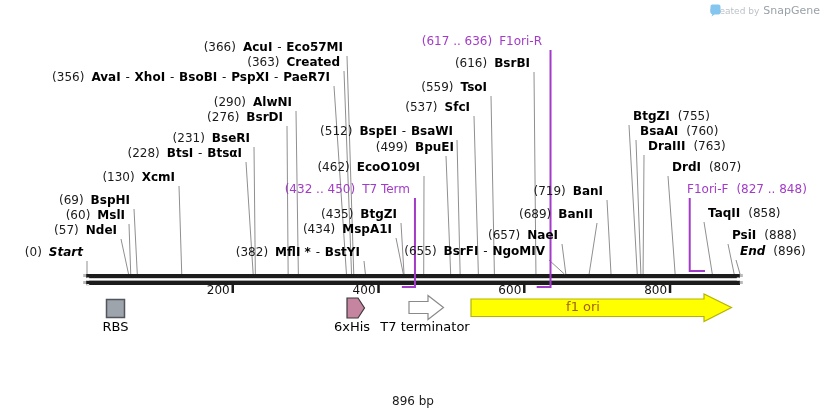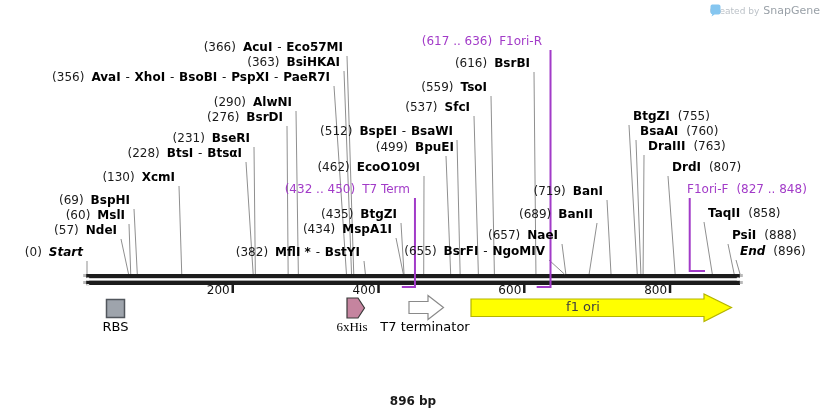--- a/index.html
+++ b/index.html
@@ -10,23 +10,23 @@
   .lbl .pos{font-weight:400;color:#1a1a1a;}
   .lbl .nm{font-weight:700;color:#000;}
   .lbl .sep{font-weight:400;color:#1a1a1a;padding:0 1px;}
   .lbl.pos-first .pos{margin-right:7px;}
   .lbl.name-first .nm{margin-right:8px;}
   .lbl.name-first .pos{margin-right:0;}
   .lbl.italic .nm{font-style:italic;}
   .lbl.primer, .lbl.primer .pos, .lbl.primer .nm{color:var(--primer);font-weight:400;}
   .ruler-num{position:absolute;font-size:12px;color:#111;transform:translateX(-100%);line-height:12px;}
   .feat-lbl{position:absolute;font-size:13px;color:#000;transform:translateX(-50%);line-height:14px;}
-  .f1-lbl{position:absolute;font-size:13px;color:#404040;transform:translateX(-50%);line-height:14px;}
+  .f1-lbl{position:absolute;font-size:13px;color:#a16207;transform:translateX(-50%);line-height:14px;}
   .title-line{position:absolute;left:50%;transform:translateX(-50%);font-size:17px;font-weight:700;color:#000;white-space:nowrap;}
-  .subtitle-line{position:absolute;left:50%;transform:translateX(-50%);font-size:12px;color:#1a1a1a;white-space:nowrap;font-weight:bold;}
+  .subtitle-line{position:absolute;left:50%;transform:translateX(-50%);font-size:12px;color:#1a1a1a;white-space:nowrap;}
   .credit{position:absolute;right:6px;top:4px;display:flex;align-items:center;gap:4px;}
   .credit .cb{font-size:9px;color:#bcc2c8;}
   .credit .bn{font-size:11px;color:#9aa1a8;}
 </style>
 </head>
 <body>
 
 <div id="stage">
 
   <svg id="base-svg" width="826" height="415">
@@ -92,21 +92,21 @@
       </g>
 
     <rect x="106.5" y="299.5" width="18" height="18" fill="#9ea4ac" stroke="#51565c" stroke-width="1.5"></rect>
     <polygon points="347,298 358,298 364.5,308 358,318 347,318" fill="#c5849f" stroke="#3a3a3a" stroke-width="1.2"></polygon>
     <polygon points="409,301.5 428,301.5 428,295.5 443.5,307.5 428,319.5 428,313.5 409,313.5" fill="#ffffff" stroke="#8a8a8a" stroke-width="1.2"></polygon>
     <polygon points="471,299 704,299 704,294 731.5,307.5 704,321.5 704,316.5 471,316.5" fill="#ffff00" stroke="#b5b500" stroke-width="1.2"></polygon>
   </svg>
 
   <div id="labels">
       <div class="lbl pos-first" style="right: 483px; top: 40px;"><span class="pos">(366)</span><span class="nm"><span>AcuI</span><span class="sep"> - </span><span>Eco57MI</span></span></div>
-      <div class="lbl pos-first" style="right: 486px; top: 55px;"><span class="pos">(363)</span><span class="nm"><span>BsiHKAI</span></span></div>
+      <div class="lbl pos-first" style="right: 486px; top: 55px;"><span class="pos">(363)</span><span class="nm"><span>Created</span></span></div>
       <div class="lbl pos-first" style="right: 496px; top: 70px;"><span class="pos">(356)</span><span class="nm"><span>AvaI</span><span class="sep"> - </span><span>XhoI</span><span class="sep"> - </span><span>BsoBI</span><span class="sep"> - </span><span>PspXI</span><span class="sep"> - </span><span>PaeR7I</span></span></div>
       <div class="lbl pos-first" style="right: 534px; top: 95px;"><span class="pos">(290)</span><span class="nm"><span>AlwNI</span></span></div>
       <div class="lbl pos-first" style="right: 543px; top: 110px;"><span class="pos">(276)</span><span class="nm"><span>BsrDI</span></span></div>
       <div class="lbl pos-first" style="right: 576px; top: 131px;"><span class="pos">(231)</span><span class="nm"><span>BseRI</span></span></div>
       <div class="lbl pos-first" style="right: 584px; top: 146px;"><span class="pos">(228)</span><span class="nm"><span>BtsI</span><span class="sep"> - </span><span>BtsαI</span></span></div>
       <div class="lbl pos-first" style="right: 651px; top: 170px;"><span class="pos">(130)</span><span class="nm"><span>XcmI</span></span></div>
       <div class="lbl pos-first" style="right: 696px; top: 193px;"><span class="pos">(69)</span><span class="nm"><span>BspHI</span></span></div>
       <div class="lbl pos-first" style="right: 701px; top: 208px;"><span class="pos">(60)</span><span class="nm"><span>MslI</span></span></div>
       <div class="lbl pos-first" style="right: 709px; top: 223px;"><span class="pos">(57)</span><span class="nm"><span>NdeI</span></span></div>
       <div class="lbl pos-first italic" style="right: 743px; top: 245px;"><span class="pos">(0)</span><span class="nm"><span>Start</span></span></div>
@@ -133,21 +133,21 @@
       <div class="lbl pos-first primer" style="right: 416px; top: 182px;"><span class="pos">(432 .. 450)</span><span class="nm"><span>T7 Term</span></span></div>
       <div class="lbl pos-first primer" style="right: 284px; top: 34px; text-align: center;"><span class="pos">(617 .. 636)</span><span class="nm"><span>F1ori-R</span></span></div>
       <div class="lbl name-first primer" style="left: 687px; top: 182px;"><span class="nm"><span>F1ori-F</span></span><span class="pos">(827 .. 848)</span></div>
       <div class="ruler-num" style="left: 229.759px; top: 284px;">200</div>
       <div class="ruler-num" style="left: 375.518px; top: 284px;">400</div>
       <div class="ruler-num" style="left: 521.277px; top: 284px;">600</div>
       <div class="ruler-num" style="left: 667.036px; top: 284px;">800</div>
     </div>
 
   <div class="feat-lbl" style="left:115.5px;top:320px;">RBS</div>
-  <div class="feat-lbl" style="left:352px;top:320px;font-family:Liberation Serif, serif;">6xHis</div>
+  <div class="feat-lbl" style="left:352px;top:320px;">6xHis</div>
   <div class="feat-lbl" style="left:425px;top:320px;">T7 terminator</div>
   <div class="f1-lbl" style="left:583px;top:300px;">f1 ori</div>
 
   <div class="subtitle-line" style="top:394px;">896 bp</div>
 
   <div class="credit">
     <span class="cb">Created by</span>
     <svg width="11" height="13" viewBox="0 0 11 13">
       <path d="M2 0.5 h6.5 a2 2 0 0 1 2 2 v6 a2 2 0 0 1 -2 2 h-4 L1.5 12.5 l0.8 -2.2 A2.6 2.6 0 0 1 0.5 8.5 v-6 a2 2 0 0 1 1.5 -2 z" fill="#85c6f0"></path>
     </svg>

